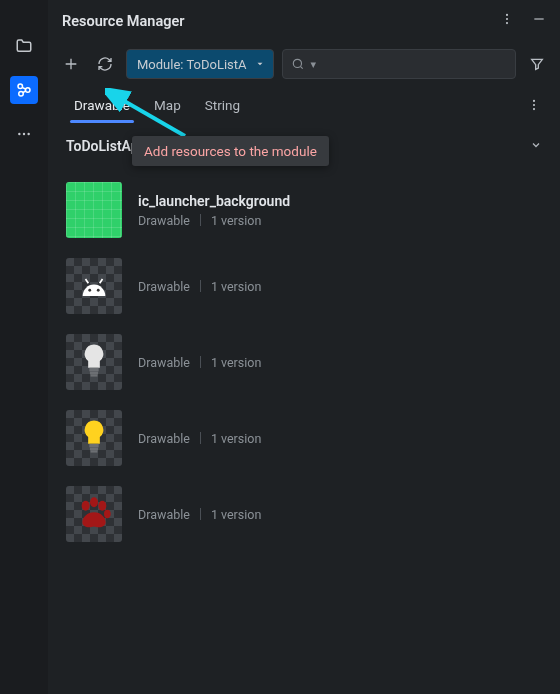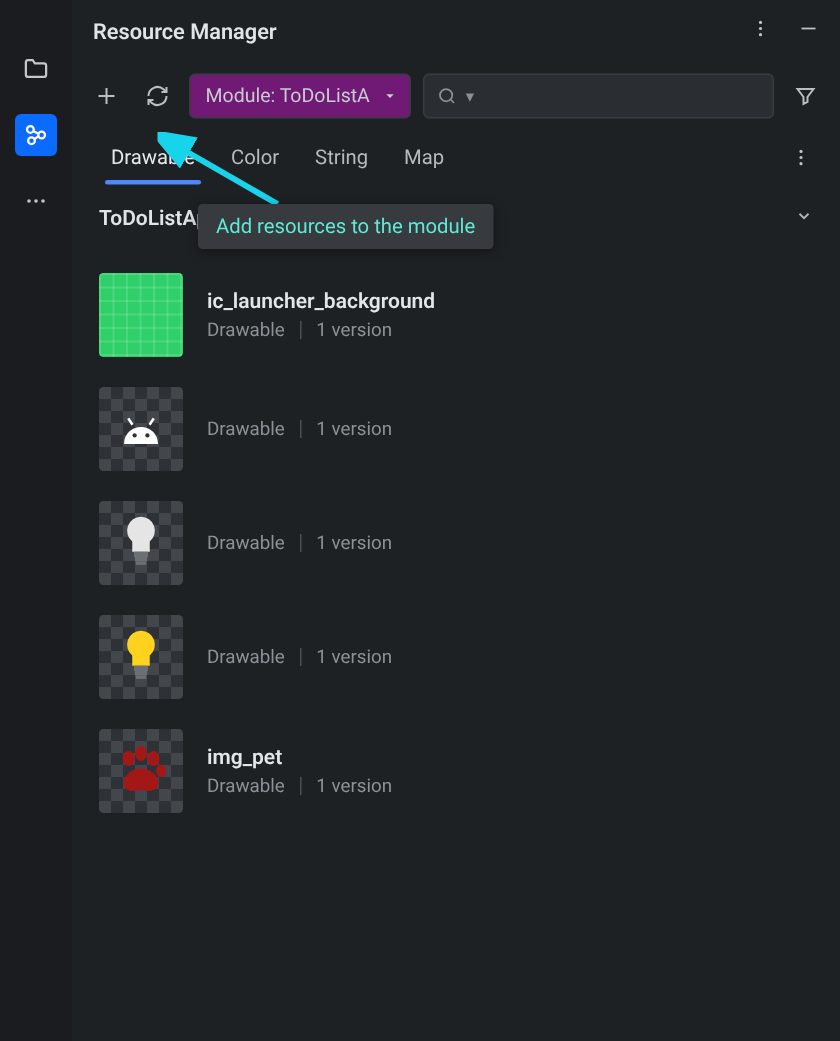--- a/index.html
+++ b/index.html
@@ -5,21 +5,21 @@
     * { margin:0; padding:0; box-sizing:border-box; font-family:-apple-system,BlinkMacSystemFont,"Segoe UI",Roboto,sans-serif; }
     body { width:560px; height:694px; background:#0f1113; display:flex; overflow:hidden; }
     .left-rail { width:48px; background:#1a1c1f; display:flex; flex-direction:column; align-items:center; padding-top:32px; gap:16px; position:relative; }
     .rail-btn { width:28px; height:28px; display:flex; align-items:center; justify-content:center; color:#c3c7cc; cursor:pointer; border-radius:4px; }
     .rail-btn.active { background:#0b6bff; color:#fff; }
     .main { flex:1; background:#1e2124; display:flex; flex-direction:column; position:relative; }
     .titlebar { height:42px; display:flex; align-items:center; padding:0 14px; font-weight:600; color:#e0e3e7; font-size:14.5px; }
     .titlebar .actions { margin-left:auto; display:flex; align-items:center; gap:18px; color:#bfc4c9; }
     .toolbar { height:44px; padding:0 10px; display:flex; align-items:center; gap:8px; }
     .icon-btn { width:26px; height:26px; display:flex; align-items:center; justify-content:center; color:#b9bec4; cursor:pointer; border-radius:4px; }
-    .module-selector { background:#701a75; border:1px solid #393d42; border-radius:4px; height:30px; display:flex; align-items:center; padding:0 8px 0 10px; color:#c8ccd1; font-size:13px; min-width:145px; gap:8px; cursor:pointer; }
+    .module-selector { background:#0c4a6e; border:1px solid #393d42; border-radius:4px; height:30px; display:flex; align-items:center; padding:0 8px 0 10px; color:#c8ccd1; font-size:13px; min-width:145px; gap:8px; cursor:pointer; }
     .module-selector svg { flex-shrink:0; }
     .search-box { flex:1; background:#2a2d31; border:1px solid #393d42; border-radius:4px; height:30px; display:flex; align-items:center; padding:0 8px; color:#8a9096; gap:6px; }
     .search-box input { flex:1; background:transparent; border:none; outline:none; color:#c8ccd1; font-size:13px; }
     .tabs { height:38px; display:flex; align-items:center; padding:0 14px; gap:0; font-size:13.5px; color:#b5bac0; }
     .tab { padding:8px 12px; cursor:pointer; position:relative; }
     .tab.active { color:#e5e8ec; }
     .tab.active::after { content:''; position:absolute; left:8px; right:8px; bottom:-2px; height:3px; background:#4d88ff; border-radius:2px; }
     .tabs .more { margin-left:auto; color:#bfc4c9; cursor:pointer; width:24px; height:24px; display:flex; align-items:center; justify-content:center; }
     .group-header { height:44px; display:flex; align-items:center; padding:0 18px; font-size:14px; font-weight:600; color:#e0e3e7; cursor:pointer; }
     .group-header .chev { margin-left:auto; color:#b0b5bb; }
@@ -31,21 +31,21 @@
       linear-gradient(45deg,#2e3135 25%,transparent 25%,transparent 75%,#2e3135 75%);
       background-color:#43474c; background-size:16px 16px; background-position:0 0,8px 8px; }
     .grid-green { position:absolute; inset:0; background-color:#2fd06a;
       background-image:linear-gradient(rgba(255,255,255,.14) 1px,transparent 1px),
                        linear-gradient(90deg,rgba(255,255,255,.14) 1px,transparent 1px);
       background-size:9px 9px; }
     .meta { display:flex; flex-direction:column; gap:4px; }
     .res-name { font-size:14px; font-weight:600; color:#e2e5e9; }
     .sub { font-size:12.5px; color:#8b9197; display:flex; align-items:center; gap:10px; }
     .sub .divider { width:1px; height:12px; background:#4a4f55; }
-    .tooltip { position:absolute; left:84px; top:136px; background:#373a3e; color:#5eead4; font-size:13.5px; padding:7px 12px; border-radius:3px; box-shadow:0 2px 8px rgba(0,0,0,.4); pointer-events:none; z-index:20; }
+    .tooltip { position:absolute; left:84px; top:136px; background:#373a3e; color:#fca5a5; font-size:13.5px; padding:7px 12px; border-radius:3px; box-shadow:0 2px 8px rgba(0,0,0,.4); pointer-events:none; z-index:20; }
     .arrow { position:absolute; pointer-events:none; z-index:15; }
   </style>
 </head>
 <body>
 
 <div class="left-rail">
   <div class="rail-btn">
     <svg width="18" height="18" viewBox="0 0 24 24" fill="none" stroke="currentColor" stroke-width="2">
         <path d="M3 6a2 2 0 0 1 2-2h4l2 3h8a2 2 0 0 1 2 2v8a2 2 0 0 1-2 2H5a2 2 0 0 1-2-2V6z"></path>
       </svg>
@@ -113,23 +113,22 @@
     </div>
     <div class="icon-btn">
       <svg width="16" height="16" viewBox="0 0 24 24" fill="none" stroke="currentColor" stroke-width="2">
           <path d="M4 5h16l-6 8v5l-4 2v-7L4 5z"></path>
         </svg>
     </div>
   </div>
 
   <div class="tabs">
     <div class="tab active">Drawable</div>
-      <div class="tab">Color</div>
+      <div class="tab">Map</div>
       <div class="tab">String</div>
-      <div class="tab">Map</div>
     <div class="more">
       <svg width="14" height="14" viewBox="0 0 24 24" fill="currentColor">
           <circle cx="12" cy="5" r="1.8"></circle>
           <circle cx="12" cy="12" r="1.8"></circle>
           <circle cx="12" cy="19" r="1.8"></circle>
         </svg>
     </div>
   </div>
 
   <div class="group-header">
@@ -215,21 +214,20 @@
           <div class="checker"></div>
           <svg width="40" height="40" viewBox="0 0 24 24" fill="#a31717" style="position:relative">
             <ellipse cx="7" cy="7" rx="2.4" ry="3"></ellipse>
             <ellipse cx="12" cy="5" rx="2.4" ry="3"></ellipse>
             <ellipse cx="17" cy="7" rx="2.4" ry="3"></ellipse>
             <ellipse cx="20" cy="12" rx="2" ry="2.5"></ellipse>
             <path d="M12 11c-4 0-7 3-7 6 0 2 2 3 4 3 1 0 2-.5 3-.5s2 .5 3 .5c2 0 4-1 4-3 0-3-3-6-7-6z"></path>
           </svg>
         </div>
         <div class="meta">
-          <span class="res-name">img_pet</span>
           <span class="sub">
             <span>Drawable</span>
             <span class="divider"></span>
             <span>1 version</span>
           </span>
         </div>
       </div>
     </div>
 
   <div class="tooltip">

